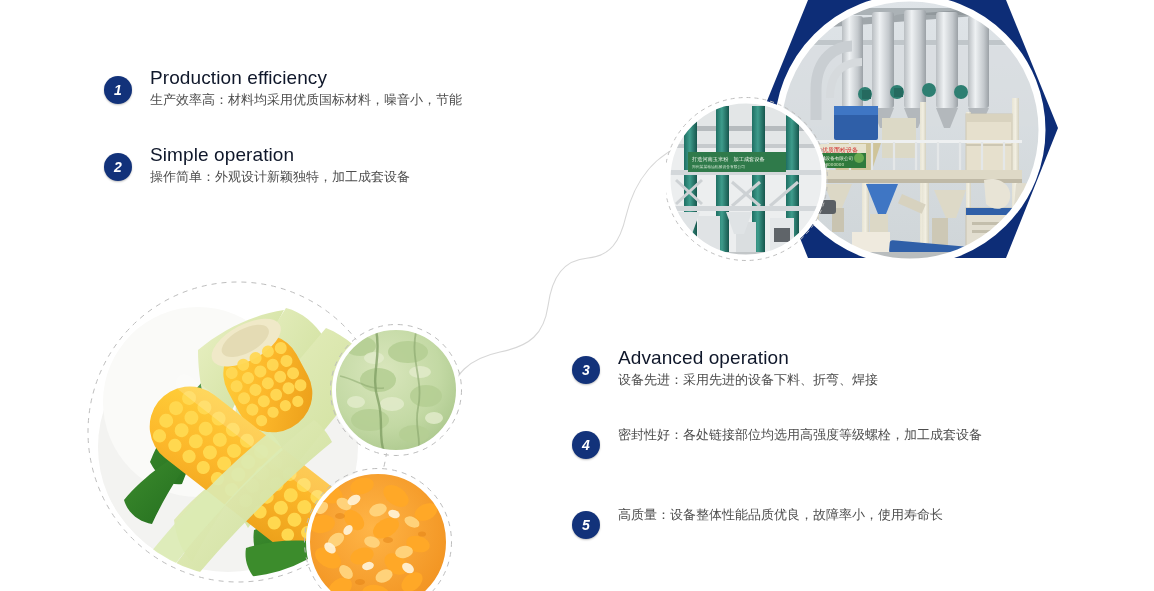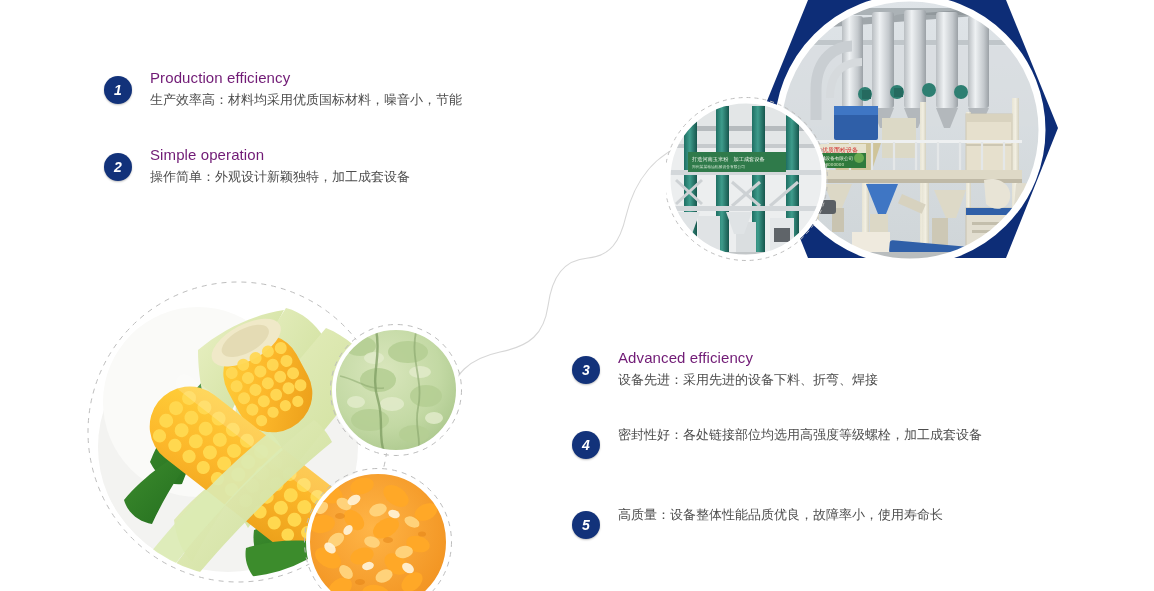--- a/index.html
+++ b/index.html
@@ -39,22 +39,22 @@
     justify-content: center;
     flex: 0 0 28px;
     margin-top: 8px;
     box-shadow: 0 1px 2px rgba(0,0,0,.25);
     font-family: "Liberation Sans", sans-serif;
   }
   .feature-text {
     margin-left: 18px;
   }
   .feat-en {
-    color: #701a75;
-    font-size: 15px;
+    color: #0f172a;
+    font-size: 19px;
     line-height: 20px;
     letter-spacing: .1px;
     white-space: nowrap;
   }
   .feat-cn {
     color: #4d4d4d;
     font-size: 13px;
     line-height: 22px;
     margin-top: 1px;
     white-space: nowrap;
@@ -513,21 +513,21 @@
     <div class="badge">2</div>
     <div class="feature-text">
       <div class="feat-en">Simple operation</div>
       <div class="feat-cn">操作简单：外观设计新颖独特，加工成套设备</div>
     </div>
   </div>
 
   <div class="feature" style="left:572px; top:348px;">
     <div class="badge">3</div>
     <div class="feature-text">
-      <div class="feat-en">Advanced efficiency</div>
+      <div class="feat-en">Advanced operation</div>
       <div class="feat-cn">设备先进：采用先进的设备下料、折弯、焊接</div>
     </div>
   </div>
 
   <div class="feature" style="left:572px; top:423px;">
     <div class="badge">4</div>
     <div class="feature-text">
       <div class="feat-cn">密封性好：各处链接部位均选用高强度等级螺栓，加工成套设备</div>
     </div>
   </div>

